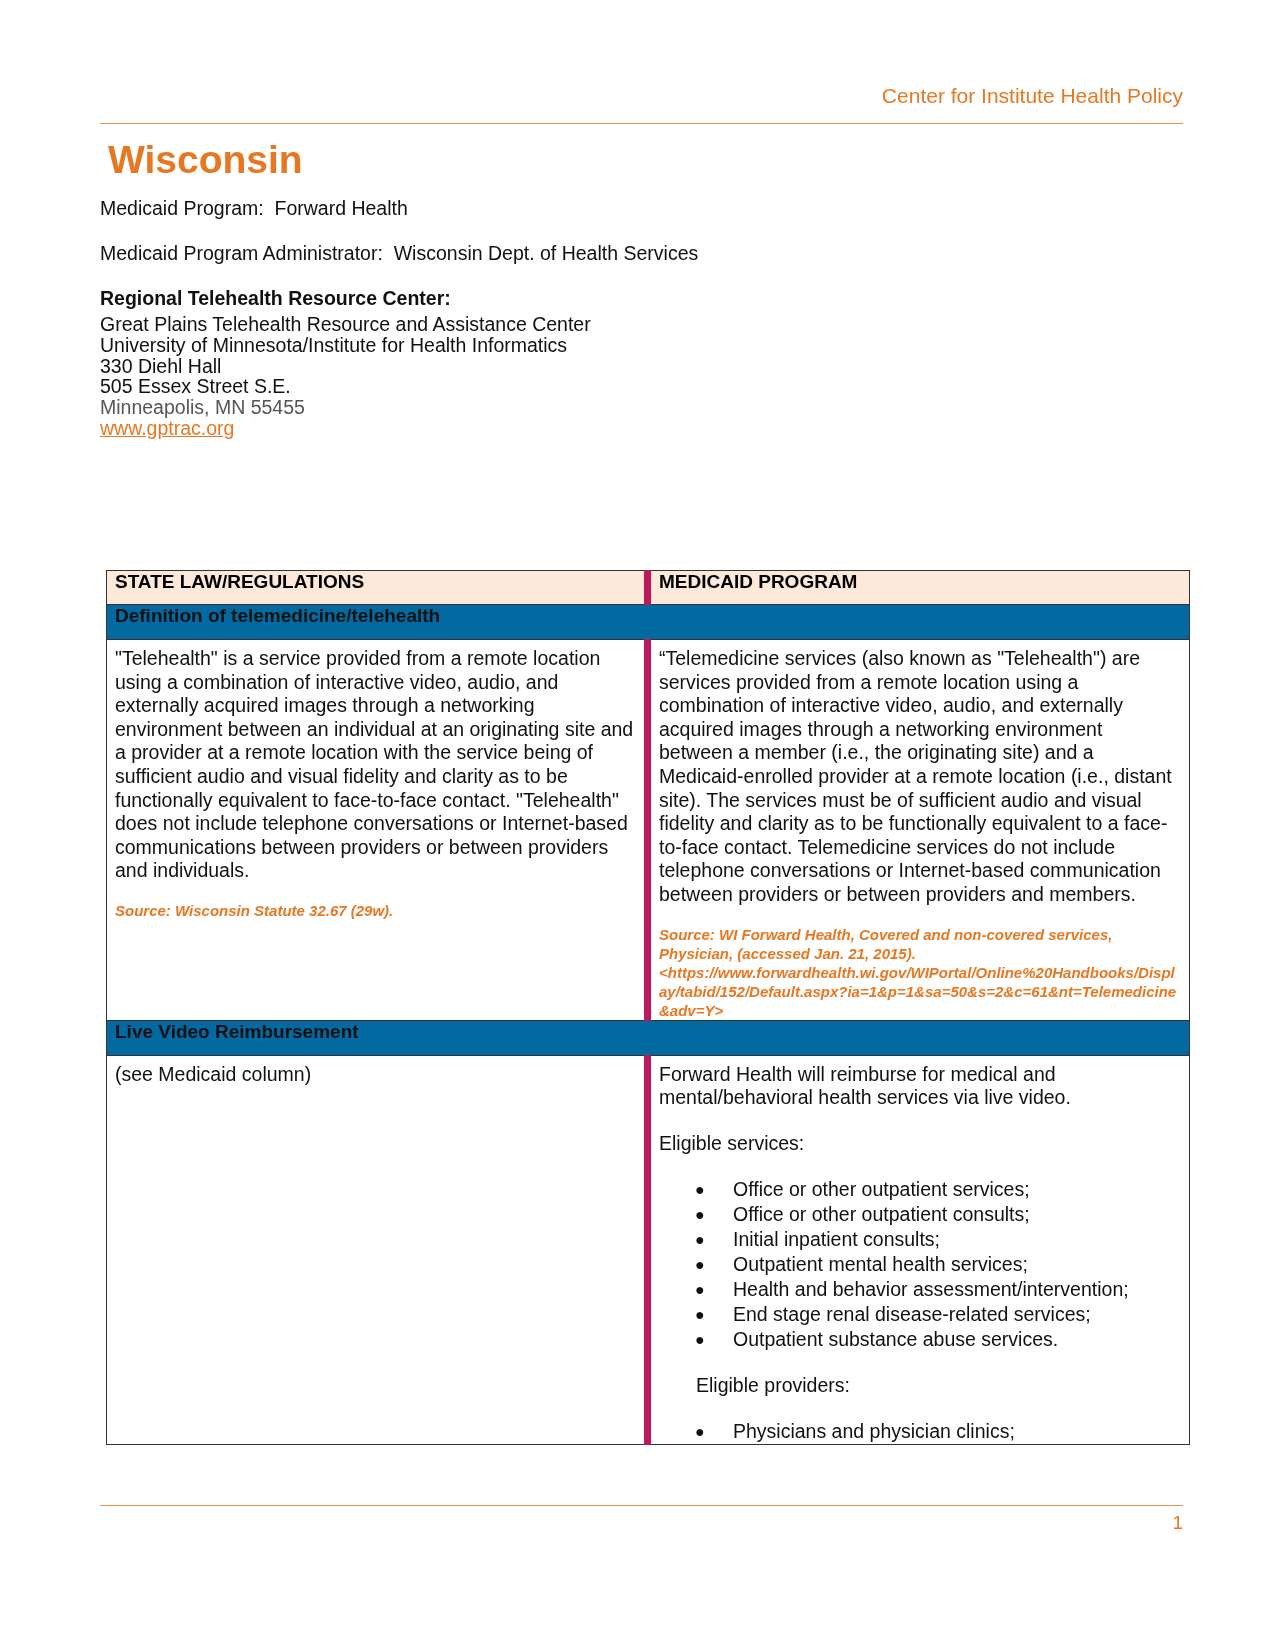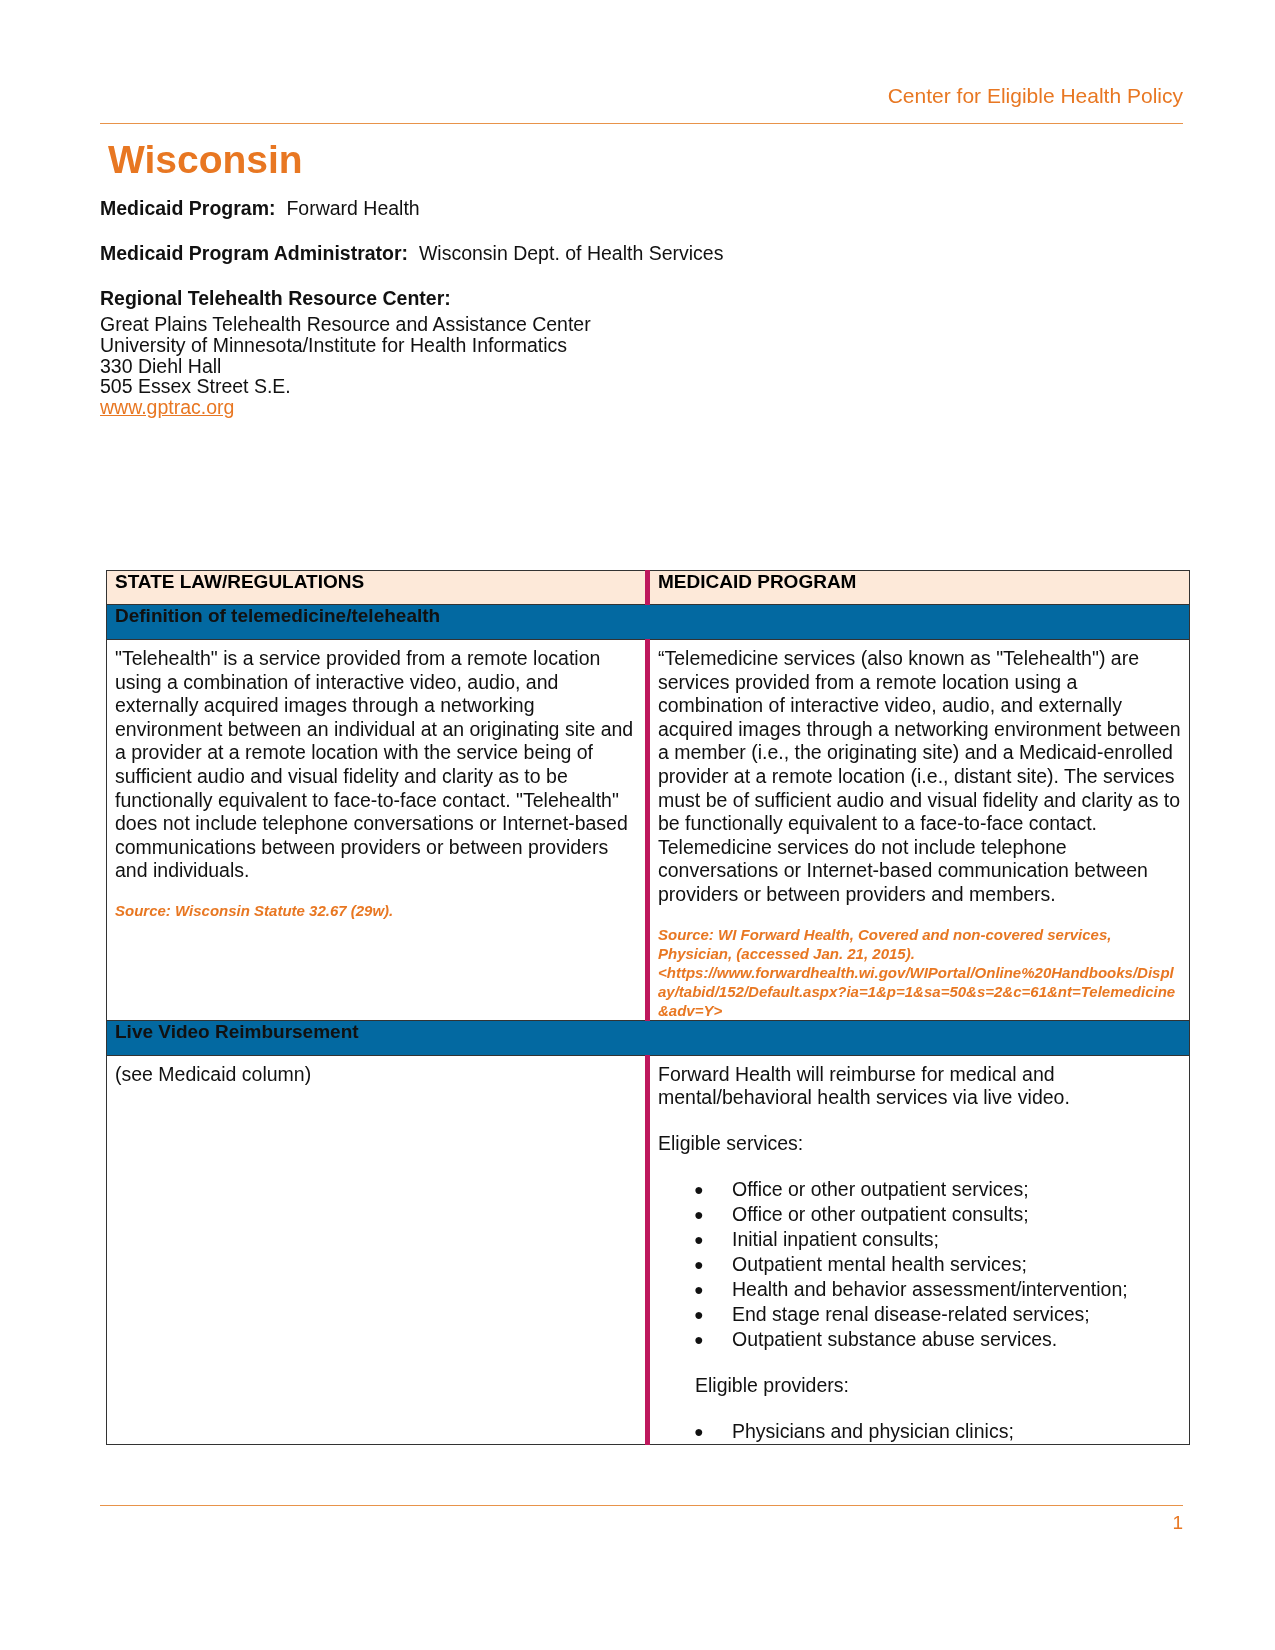--- a/index.html
+++ b/index.html
@@ -3,64 +3,65 @@
 <meta charset="utf-8">
 <style>
   html, body { margin: 0; padding: 0; background: #ffffff; }
   body { width: 1275px; height: 1650px; position: relative; overflow: hidden;
          font-family: "Liberation Sans", sans-serif; color: #111111; }
   .page-header { position: absolute; left: 100px; top: 84px; width: 1083px; text-align: right;
                  color: #E87722; font-size: 21px; }
   .rule { position: absolute; left: 100px; width: 1083px; height: 0; border-top: 1.5px solid #E8934A; }
   .title { position: absolute; left: 100px; top: 130px; font-size: 39px; font-weight: bold; color: #E87722; margin: 8px; }
   .kv { position: absolute; left: 100px; font-size: 19.5px; }
-  .kv .k { font-weight: bold; }
+  .kv .k { font-weight: normal; }
   .rtrc-label { position: absolute; left: 100px; top: 287px; font-size: 19.5px; font-weight: bold; }
   .addr { position: absolute; left: 100px; top: 314px; font-size: 19.5px; line-height: 20.8px; }
   .addr div { white-space: nowrap; }
   .addr .muted { color: #555555; }
   .addr a { color: #E87722; text-decoration: underline; }
   table.policy { position: absolute; left: 106px; top: 570px; width: 1083px; border-collapse: collapse; table-layout: fixed; }
   table.policy td { border: 1px solid #333333; vertical-align: top; padding: 0 8px; }
-  table.policy td.c2 { border-left: 5px solid #be185d; }
+  table.policy td.c2 { border-left: 7px solid #be185d; }
   .hdr-row td { background: #FDE9D9; height: 33px; vertical-align: middle; color: #000000; font-weight: bold; font-size: 19px; padding-top: 2px; }
   .sec-row td { background: #0369a1; height: 34px; vertical-align: middle; font-weight: bold; font-size: 19px; color: #111; border-top: 1.5px solid #333; border-bottom: 1.5px solid #333; }
   .body-text { font-size: 19.5px; line-height: 23.6px; padding-top: 7px; }
   .src { color: #E87722; font-weight: bold; font-style: italic; font-size: 15px; line-height: 19px; margin-top: 18px; }
   .src-url { word-break: break-all; }
   ul.bul { list-style: none; margin: 0; padding: 0; }
   ul.bul li { position: relative; padding-left: 74px; font-size: 19.5px; line-height: 25px; }
   ul.bul li .dot { position: absolute; left: 36px; top: 0; font-size: 16px; }
   .gap { height: 22px; }
   .indent-label { padding-left: 37px; font-size: 19.5px; }
   .page-num { position: absolute; left: 1140px; top: 1512px; width: 43px; text-align: right; color: #E87722; font-size: 19px; }
 </style>
 </head>
 <body>
 
-<div class="page-header">Center for Eligible Health Policy</div>
+<div class="page-header">Center for Institute Health Policy</div>
 <div class="rule" style="top:123px;"></div>
 
 <h1 class="title">Wisconsin</h1>
 
 <div class="kv" style="top:197px;">
   <span class="k">Medicaid Program:</span>&nbsp;
   <span>Forward Health</span>
 </div>
 <div class="kv" style="top:242px;">
   <span class="k">Medicaid Program Administrator:</span>&nbsp;
   <span>Wisconsin Dept. of Health Services</span>
 </div>
 
 <div class="rtrc-label">Regional Telehealth Resource Center:</div>
 <div class="addr">
   <div>Great Plains Telehealth Resource and Assistance Center</div>
   <div>University of Minnesota/Institute for Health Informatics</div>
   <div>330 Diehl Hall</div>
   <div>505 Essex Street S.E.</div>
+  <div class="muted">Minneapolis, MN 55455</div>
   <div><a>www.gptrac.org</a></div>
 </div>
 
 <table class="policy">
   <colgroup>
       <col style="width:541px">
       <col style="width:542px">
     </colgroup>
   <tbody>
       <tr class="hdr-row">

